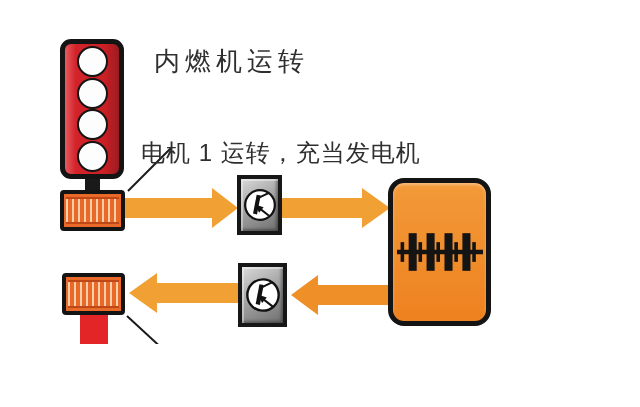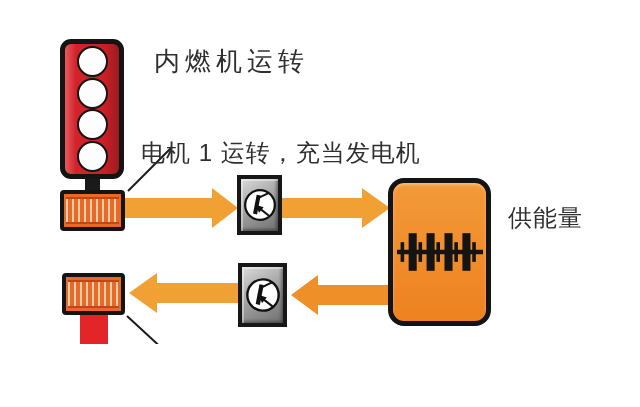--- a/index.html
+++ b/index.html
@@ -127,18 +127,17 @@
       <rect x="64" y="19" width="4" height="22" fill="#141414"></rect>
       <rect x="73" y="9" width="9" height="42" fill="#141414"></rect>
       <rect x="84" y="19" width="4" height="22" fill="#141414"></rect>
     </svg>
   </div>
 
   <div class="lbl lbl-engine">内燃机运转</div>
   <div class="lbl lbl-m1">电机 1 运转，充当发电机</div>
 
   <div class="lbl battery-note">
-    <div>供能量</div>
   </div>
 
   <div class="lbl watermark">头条 @直观学汽车</div>
 
 </div>
 
 </body></html>

